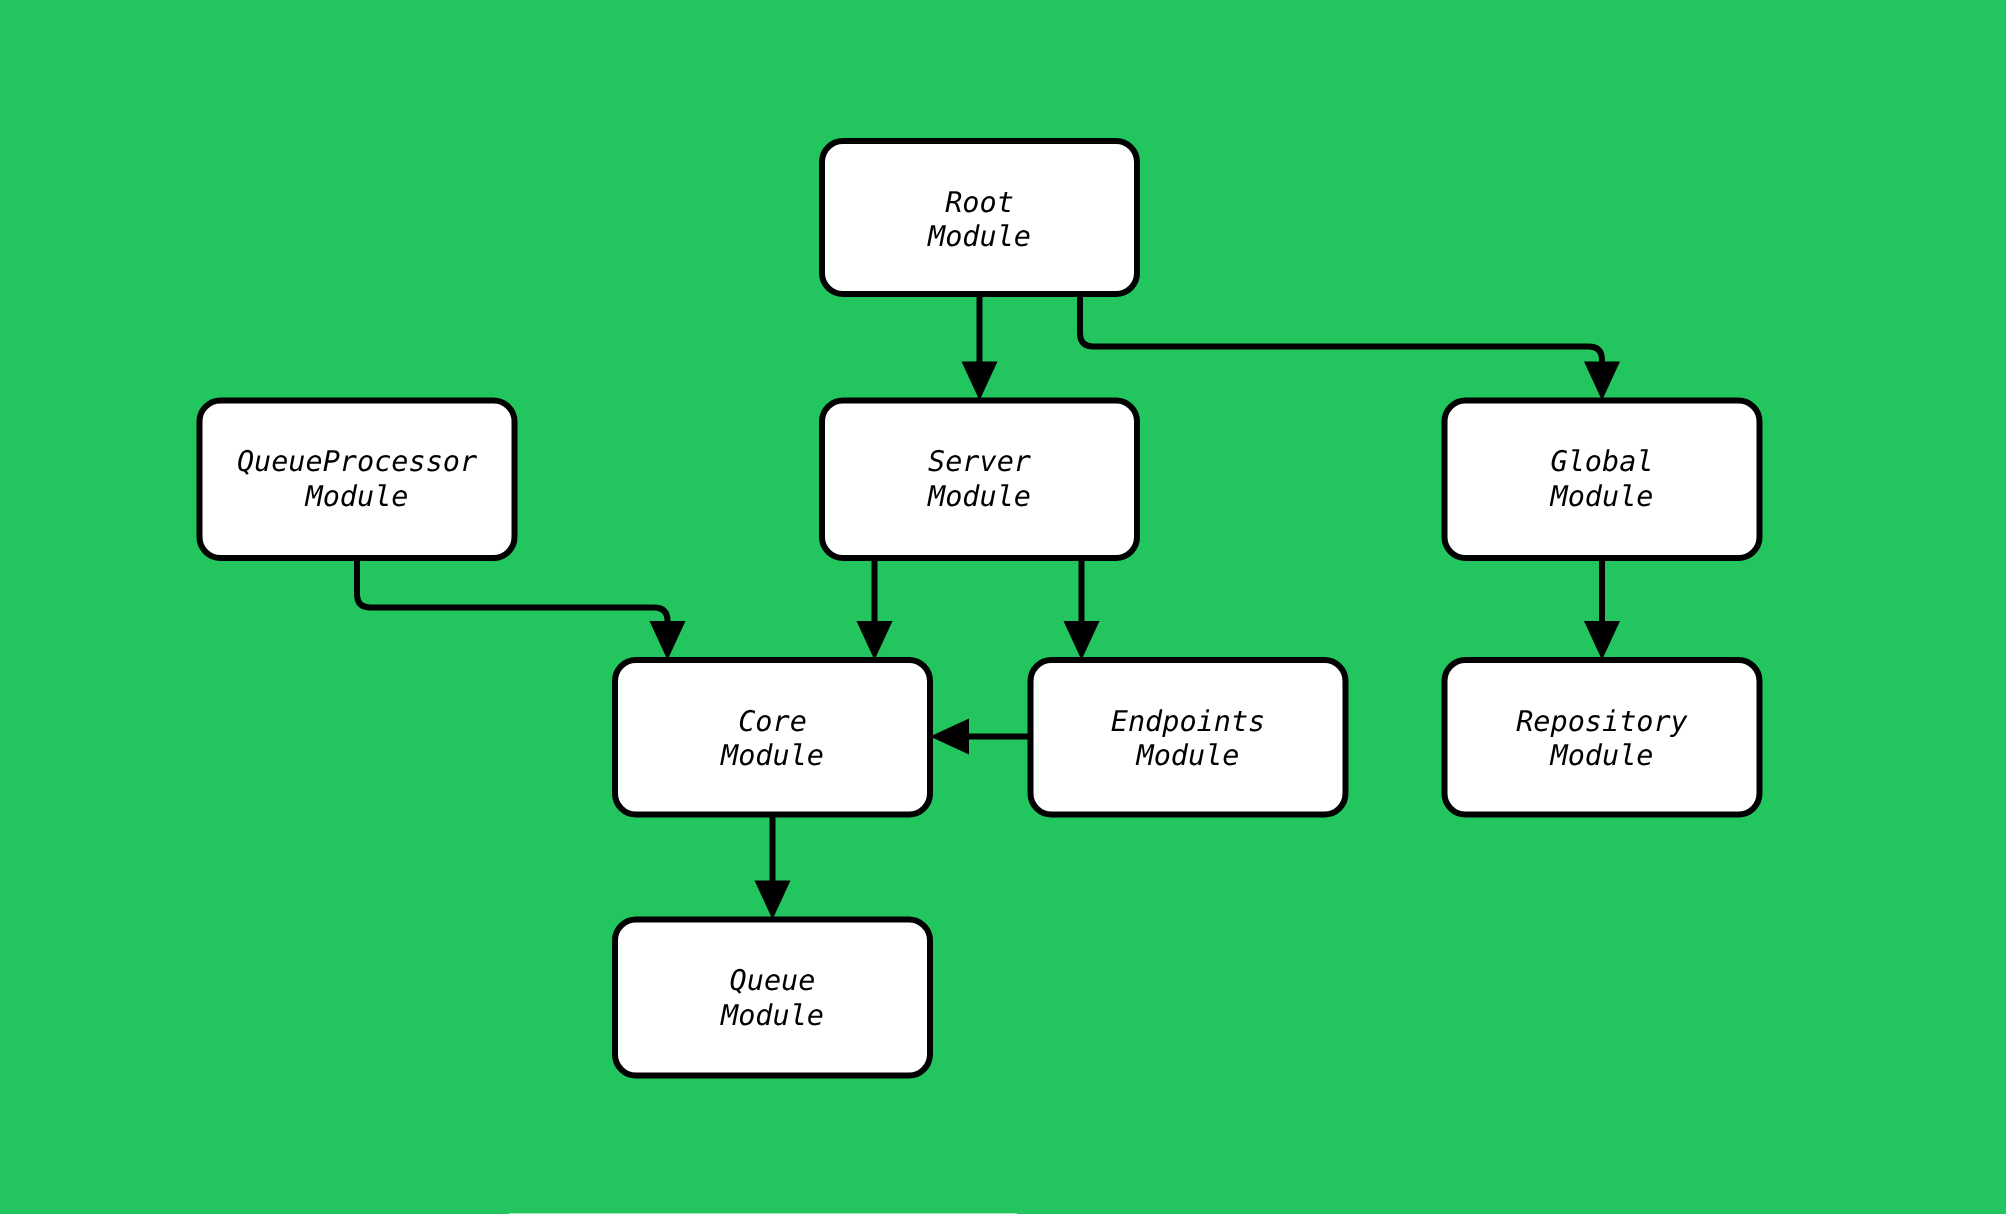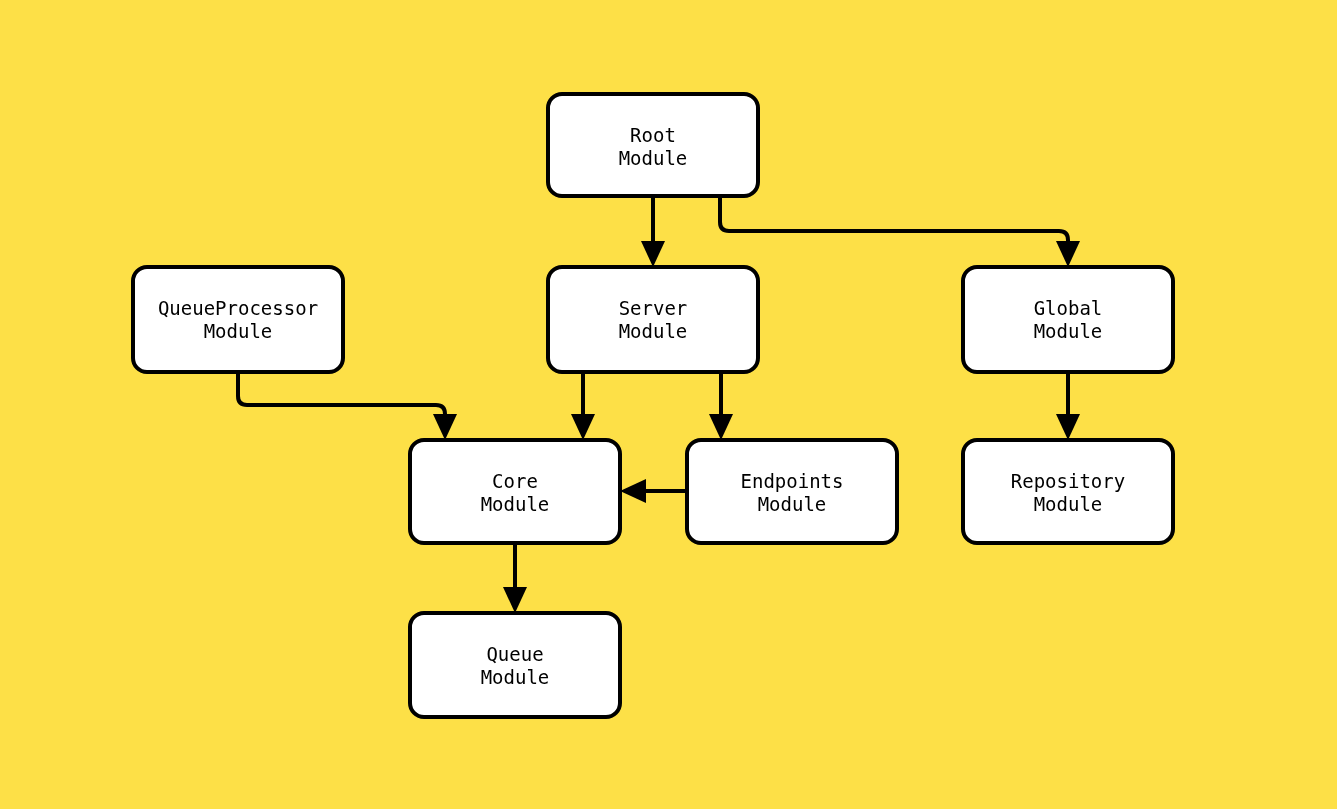--- a/index.html
+++ b/index.html
@@ -10,21 +10,22 @@
   body {
     width: 1337px;
     height: 809px;
     overflow: hidden;
     font-family: "DejaVu Sans Mono", monospace;
   }
   #diagram-root {
     position: relative;
     width: 1337px;
     height: 809px;
-    background: #fde047;
+    background: #22c55e;
+    font-style: italic;
   }
   svg#graph {
     display: block;
     width: 1337px;
     height: 809px;
   }
   .node-box {
     fill: #ffffff;
     stroke: #000000;
     stroke-width: 4;

